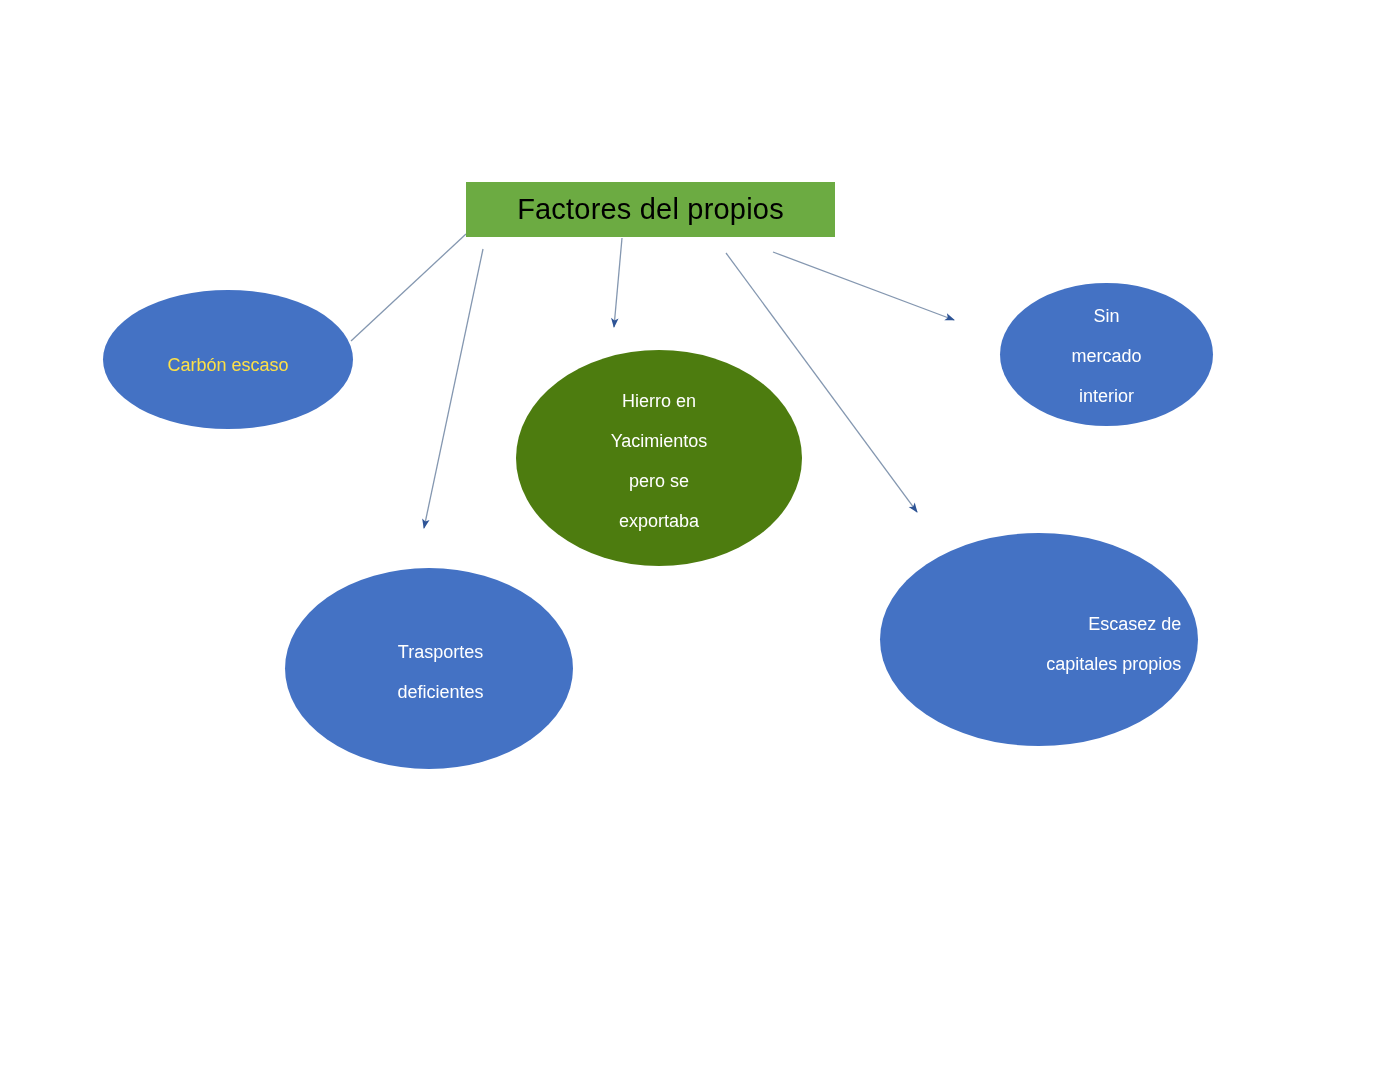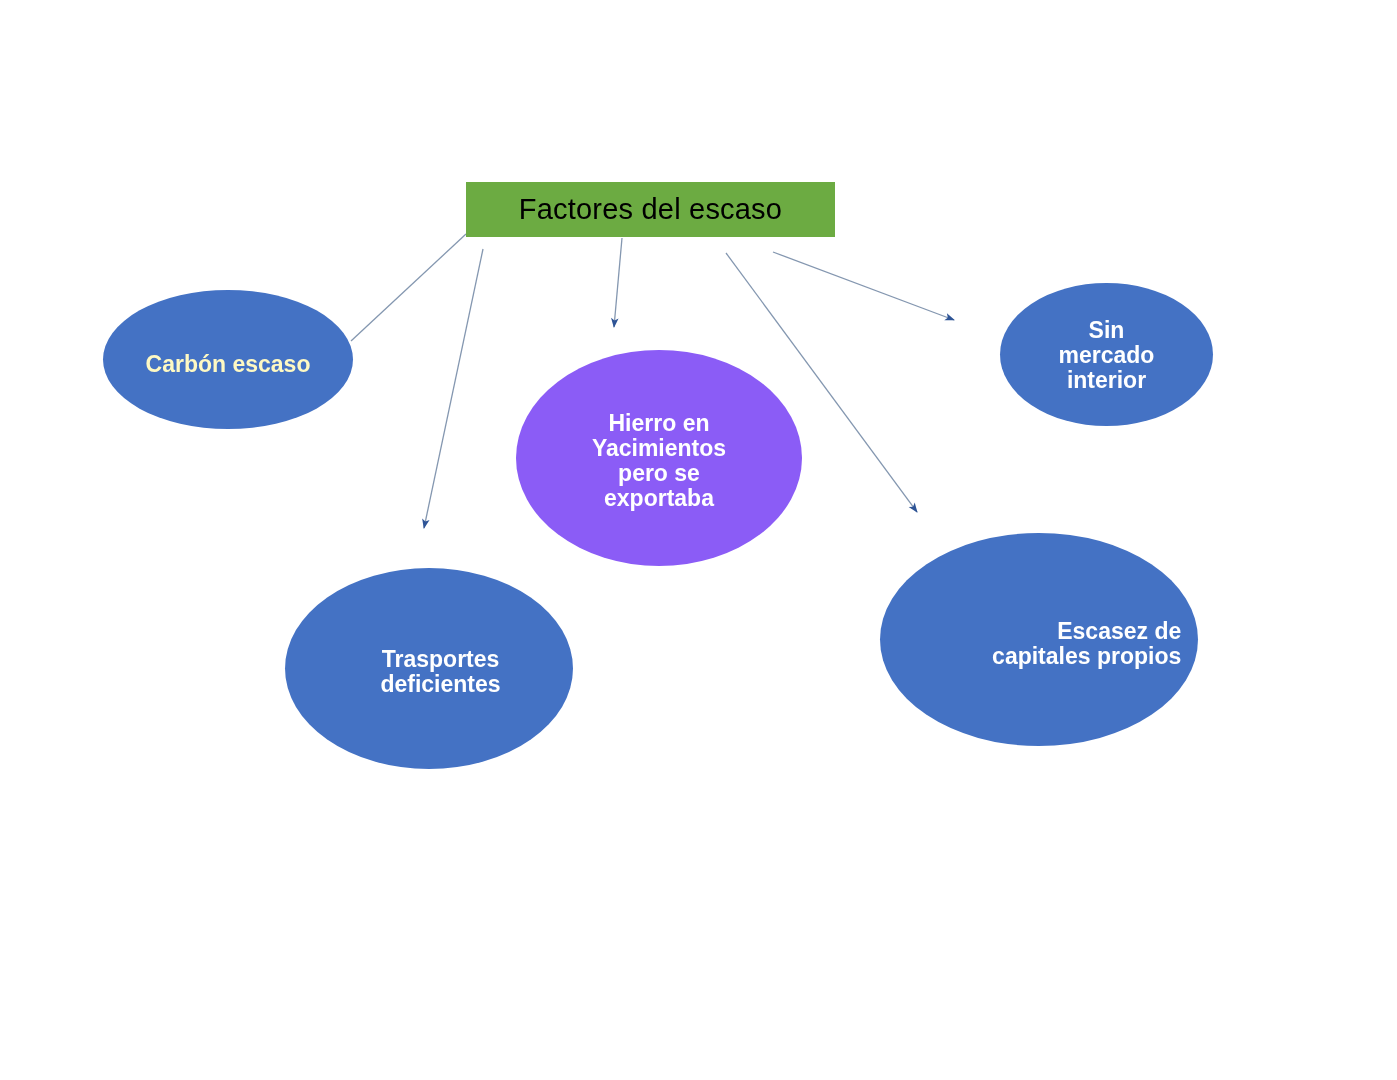--- a/index.html
+++ b/index.html
@@ -43,23 +43,22 @@
     letter-spacing: 0.2px;
     left: 466px;
     top: 182px;
     width: 369px;
     height: 55px;
   }
   .node-oval {
     border-radius: 50%;
     background: #4472c4;
     color: #ffffff;
-    font-size: 23px;
-    line-height: 25px;
-    font-weight: bold;
+    font-size: 18px;
+    line-height: 40px;
   }
   .oval-label {
     width: 92%;
     padding: 0 4px;
     box-sizing: border-box;
   }
   
   .n-carbon   { left: 103px; top: 290px;  width: 250px; height: 139px; }
   .n-carbon .oval-label { transform: translateY(5px); }
   .n-hierro   { left: 516px; top: 350px;  width: 286px; height: 216px; }
@@ -88,28 +87,28 @@
     <line x1="483" y1="249" x2="424" y2="528" stroke="#8497b0" stroke-width="1.3" marker-end="url(#arrowhead)"></line>
 
     <line x1="622" y1="238" x2="614" y2="327" stroke="#8497b0" stroke-width="1.3" marker-end="url(#arrowhead)"></line>
 
     <line x1="726" y1="253" x2="917" y2="512" stroke="#8497b0" stroke-width="1.3" marker-end="url(#arrowhead)"></line>
 
     <line x1="773" y1="252" x2="954" y2="320" stroke="#8497b0" stroke-width="1.3" marker-end="url(#arrowhead)"></line>
   </svg>
 
   <div class="node node-root" style="background: rgb(108, 171, 66); color: rgb(0, 0, 0);">
-    <span class="root-label">Factores del escaso</span>
+    <span class="root-label">Factores del propios</span>
   </div>
 
-  <div class="node node-oval n-carbon" style="background: rgb(68, 114, 196); color: #fef9c3;">
+  <div class="node node-oval n-carbon" style="background: rgb(68, 114, 196); color: #fde047;">
     <span class="oval-label">Carbón escaso</span>
   </div>
 
-  <div class="node node-oval n-hierro" style="background: #8b5cf6; color: rgb(255, 255, 255);">
+  <div class="node node-oval n-hierro" style="background: #4d7c0f; color: rgb(255, 255, 255);">
     <span class="oval-label">Hierro en<br>Yacimientos<br>pero se<br>exportaba</span>
   </div>
 
   <div class="node node-oval n-sin" style="background: rgb(68, 114, 196); color: rgb(255, 255, 255);">
     <span class="oval-label">Sin<br>mercado<br>interior</span>
   </div>
 
   <div class="node node-oval n-trasp" style="background: rgb(68, 114, 196); color: rgb(255, 255, 255); justify-content: flex-end;">
     <span class="oval-label">Trasportes<br>deficientes</span>
   </div>

